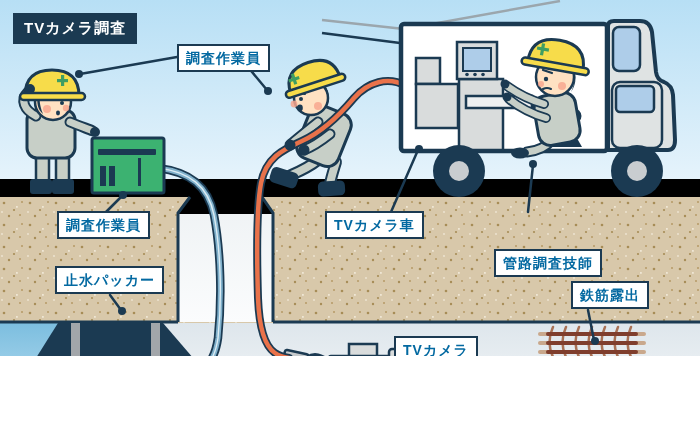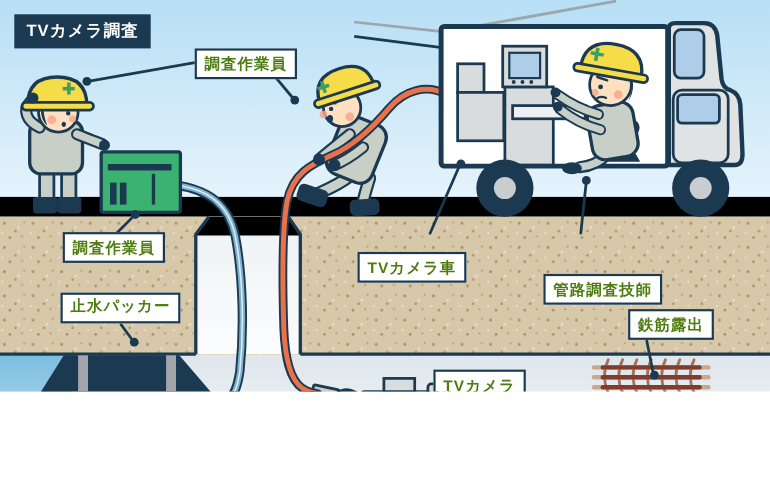--- a/index.html
+++ b/index.html
@@ -8,29 +8,29 @@
     font-family:"Liberation Sans","DejaVu Sans",sans-serif;
   }
   .stage svg{position:absolute;left:0;top:0;}
   .title-box{
     position:absolute;left:13px;top:13px;
     background:#1b3a52;color:#ffffff;
     font-size:15px;font-weight:bold;letter-spacing:1px;
     padding:6px 11px;white-space:nowrap;
   }
   .callout{
-    position:absolute;background:#ffffff;color:#4d7c0f;
+    position:absolute;background:#ffffff;color:#0369a1;
     border:2.5px solid #1b3a52;
     font-size:14px;font-weight:bold;letter-spacing:1px;
     padding:3px 7px;white-space:nowrap;line-height:1.3;
   }
   #cl-workers {left:177px;top:44px;}
   #cl-compressor{left:57px; top:211px;}
-  #cl-packer {left:55px; top:266px;font-family:Liberation Mono, monospace;}
-  #cl-van {left:325px;top:229px;text-align:right;}
+  #cl-packer {left:55px; top:266px;}
+  #cl-van {left:325px;top:211px;text-align:right;}
   #cl-engineer {left:494px;top:211px;margin-top:38px;}
   #cl-camera {left:394px;top:336px;}
   #cl-rebar {left:571px;top:281px;}
 </style>
 </head>
 <body>
 
 <div class="stage">
 
 <svg width="700" height="444" viewBox="0 0 700 444">

